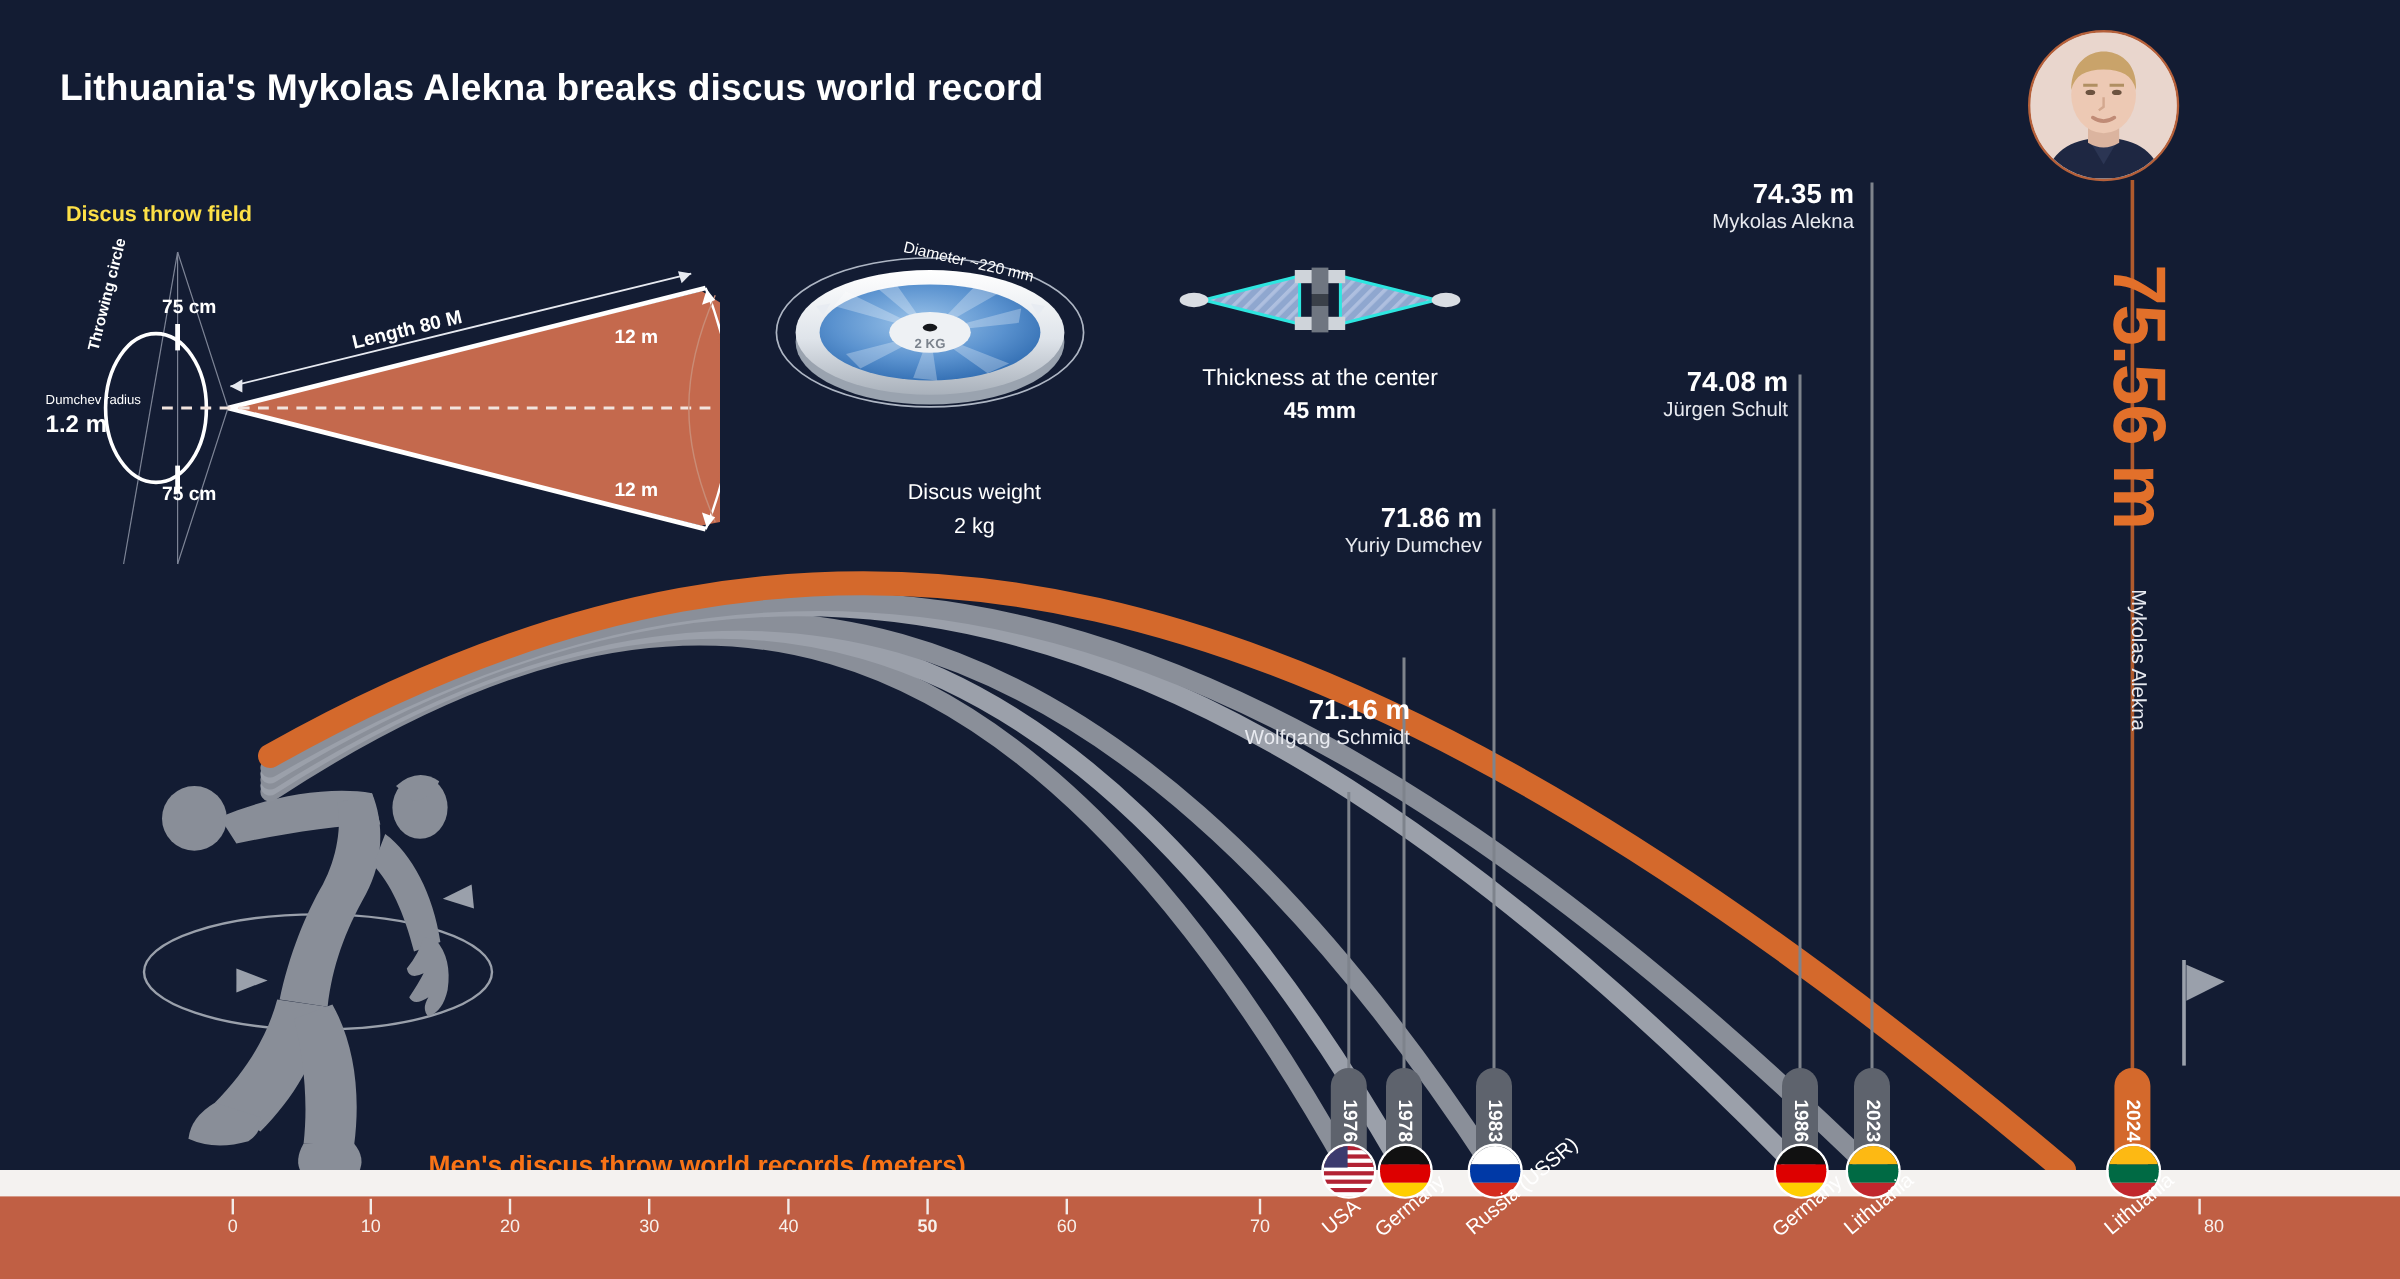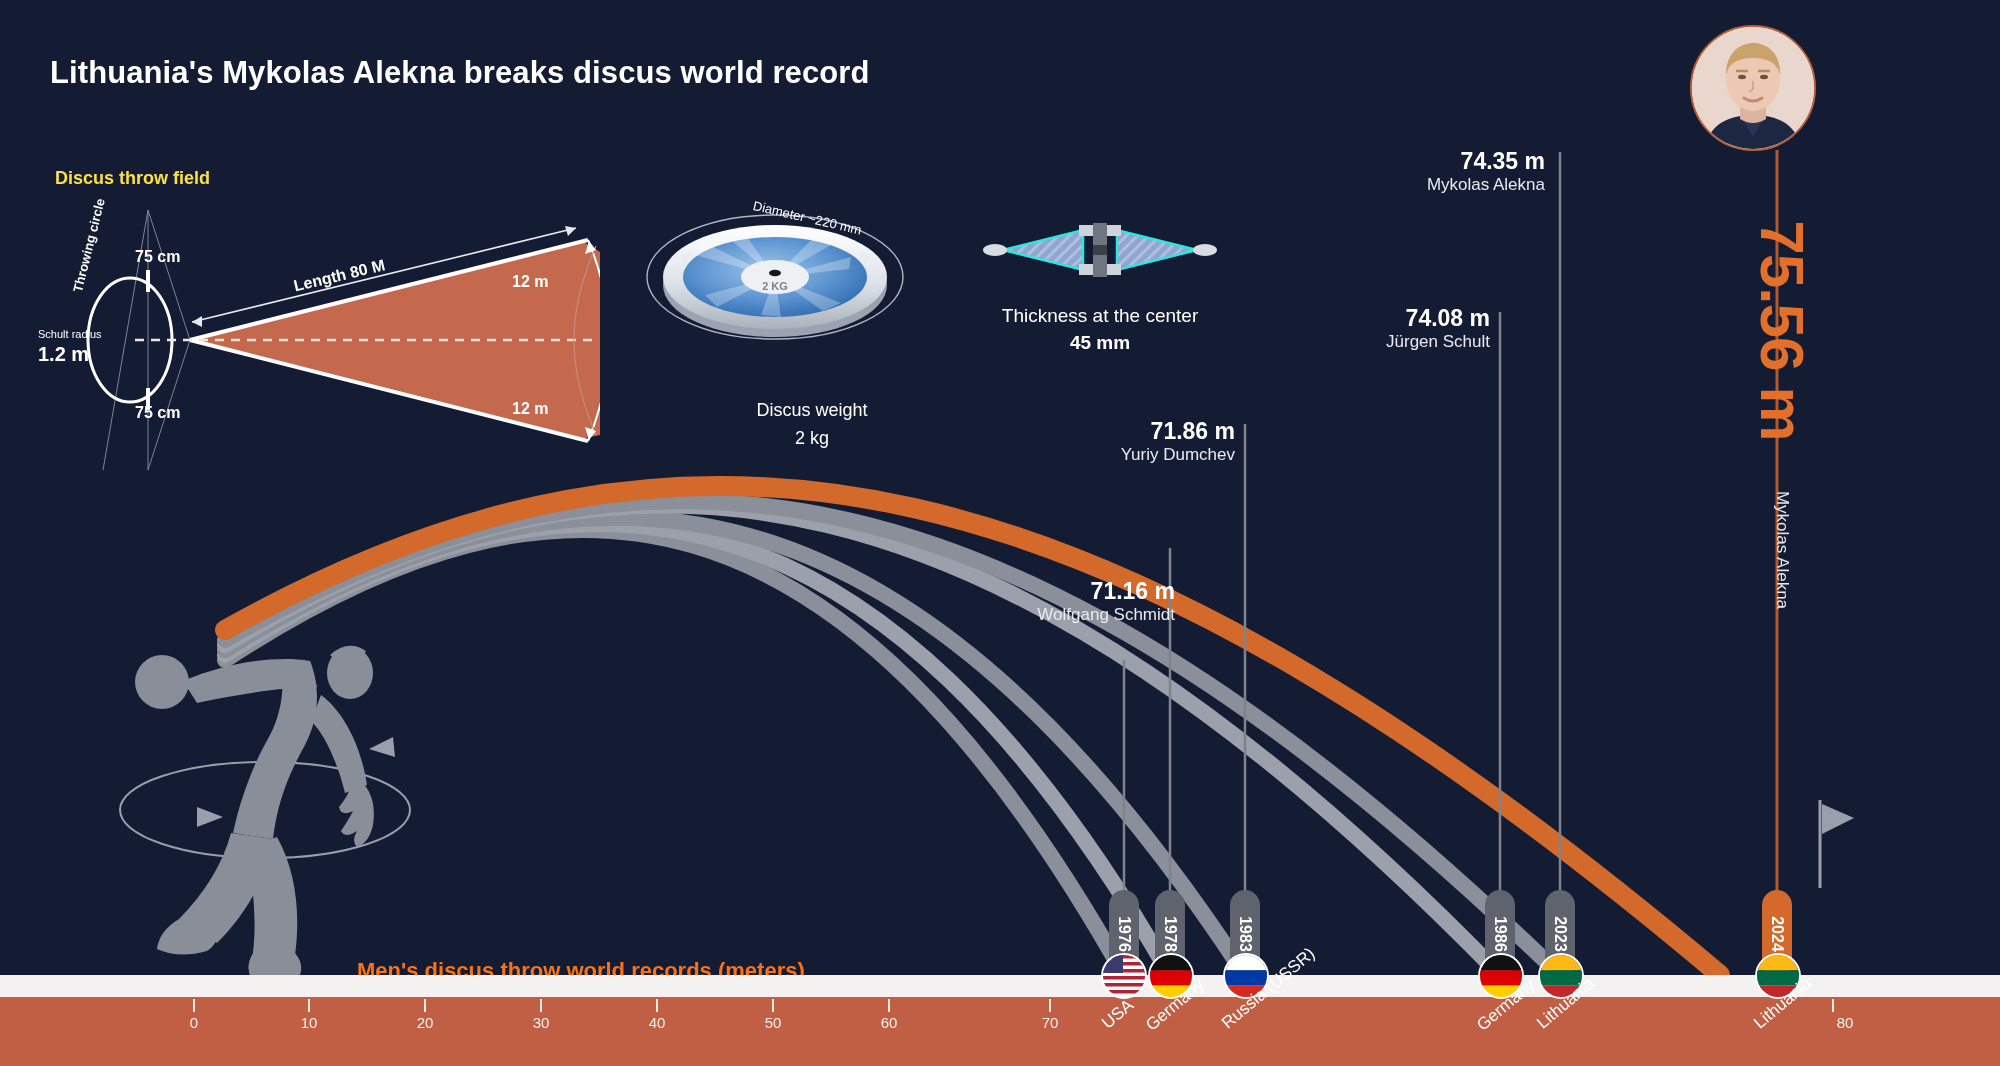--- a/index.html
+++ b/index.html
@@ -163,21 +163,21 @@
 
     <path d="M556 46 Q534 96 534 140" stroke="#c98c76" stroke-width="1.2" fill="none"></path>
     <path d="M556 235 Q534 184 534 140" stroke="#c98c76" stroke-width="1.2" fill="none"></path>
     <path d="M549 41 l-4 13 l11 -4 z" fill="#ffffff"></path>
     <path d="M549 240 l-4 -13 l11 4 z" fill="#ffffff"></path>
   </svg>
 
   <div class="lbl lbl-b" style="left:135px; top:248px; font-size:16px;">75 cm</div>
   <div class="lbl lbl-b" style="left:135px; top:404px; font-size:16px;">75 cm</div>
 
-  <div class="lbl" style="left:38px; top:328px; font-size:11px;">Schult radius</div>
+  <div class="lbl" style="left:38px; top:328px; font-size:11px;">Dumchev radius</div>
   <div class="lbl lbl-b" style="left:38px; top:343px; font-size:20px;">1.2 m</div>
 
   <div class="lbl lbl-b" style="left:70px; top:290px; font-size:13px; transform:rotate(-76deg); transform-origin:left top;">Throwing circle</div>
 
   <div class="lbl lbl-b" style="left:292px; top:278px; font-size:16px; transform:rotate(-13.5deg); transform-origin:left top;">Length 80 M</div>
 
   <div class="lbl lbl-b" style="left:512px; top:273px; font-size:16px;">12 m</div>
   <div class="lbl lbl-b" style="left:512px; top:400px; font-size:16px;">12 m</div>
 
   <svg style="position:absolute; left:635px; top:185px; width:280px; height:175px;" viewBox="0 0 280 175">
@@ -332,21 +332,21 @@
   <div class="tick" style="left:772px;"></div>
   <div class="tick" style="left:888px;"></div>
   <div class="tick" style="left:1049px;"></div>
   <div class="tick" style="left:1832px;"></div>
 
   <div class="ticklbl" style="left:194px;">0</div>
   <div class="ticklbl" style="left:309px;">10</div>
   <div class="ticklbl" style="left:425px;">20</div>
   <div class="ticklbl" style="left:541px;">30</div>
   <div class="ticklbl" style="left:657px;">40</div>
-  <div class="ticklbl" style="left:773px;">50</div>
+  <div class="ticklbl" style="left:773px;font-weight:bold;">50</div>
   <div class="ticklbl" style="left:889px;">60</div>
   <div class="ticklbl" style="left:1050px;">70</div>
   <div class="ticklbl" style="left:1833px;margin-left:12px;">80</div>
 
   <div class="pill" style="left:1109px; top:890px;">
     <span>1976</span>
   </div>
   <div class="pill" style="left:1155px; top:890px;">
     <span>1978</span>
   </div>

